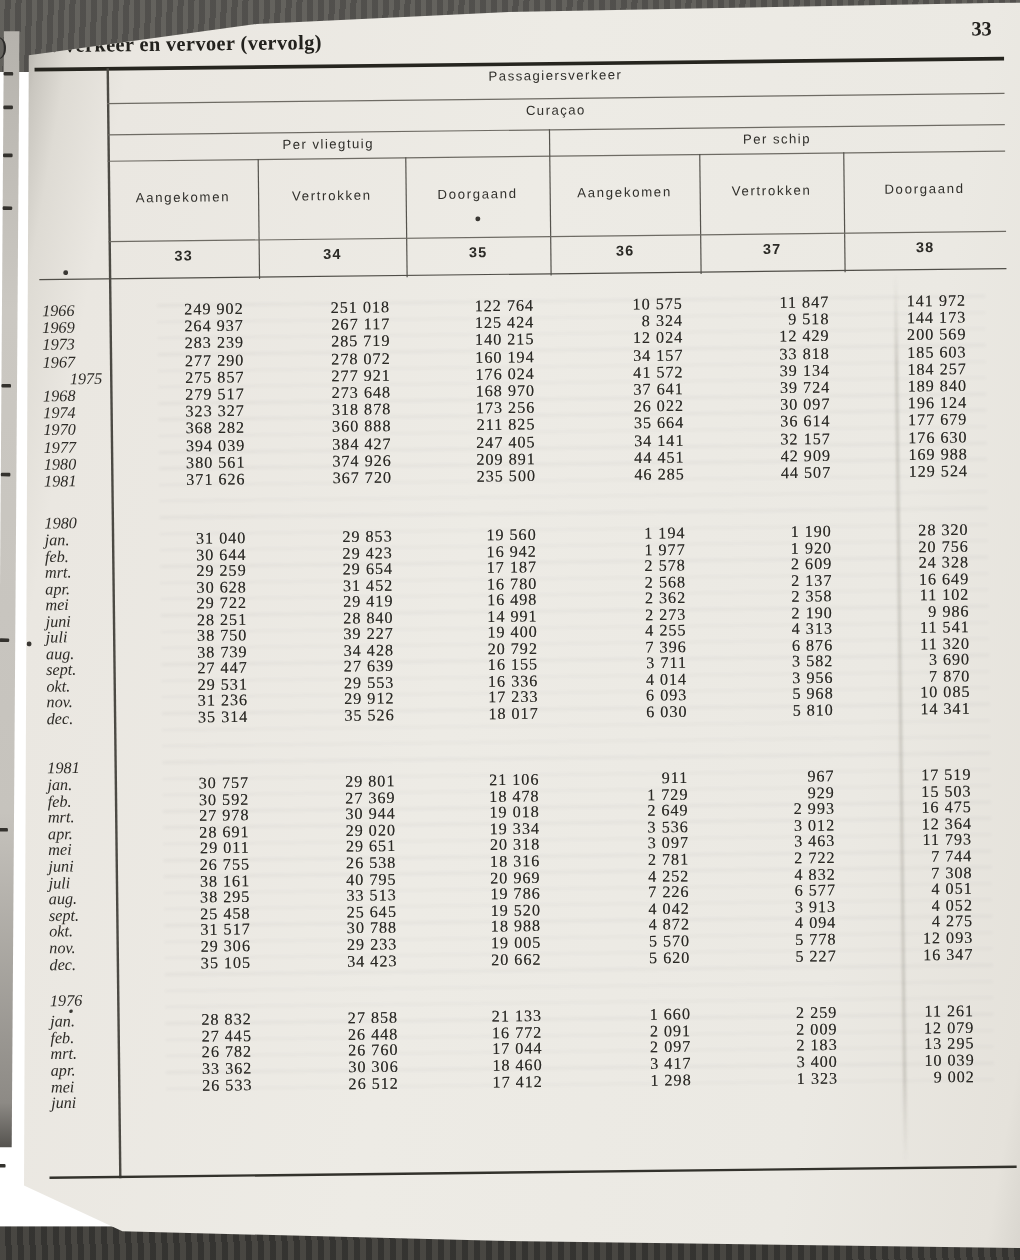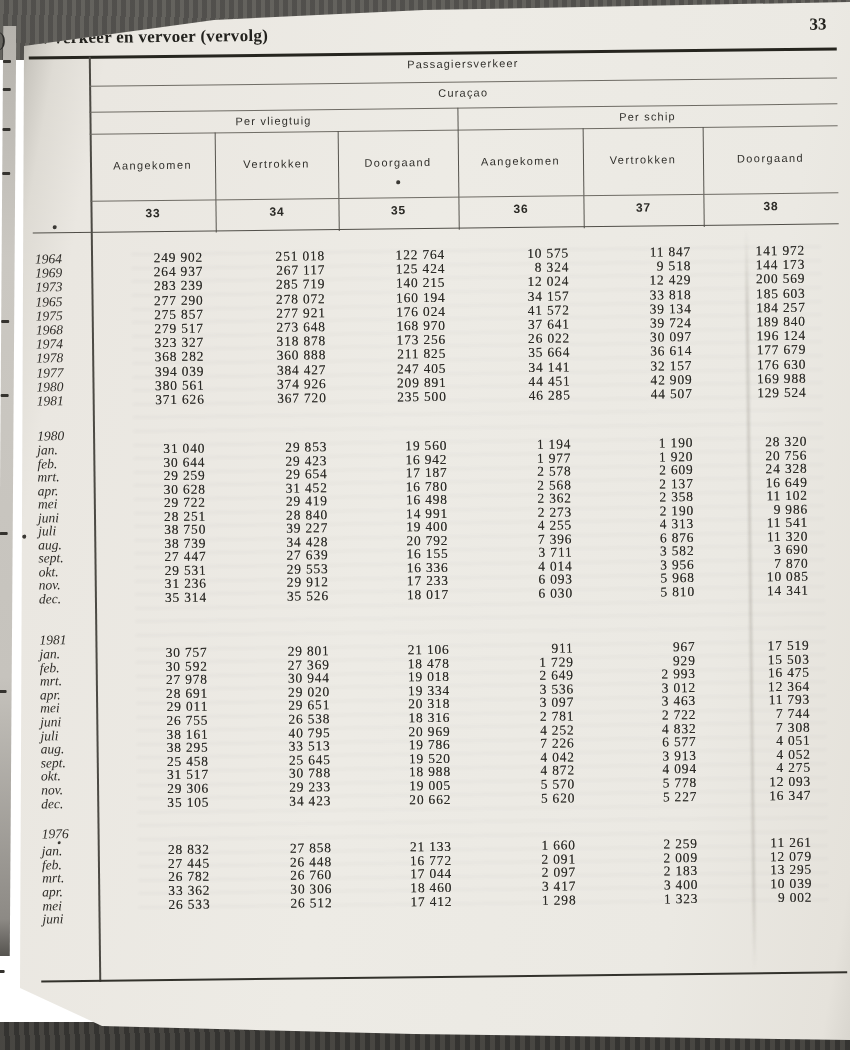--- a/index.html
+++ b/index.html
@@ -142,70 +142,70 @@
         <span class="col-num" style="left: 80.5px;">33</span>
         <span class="col-num" style="left: 204.5px;">34</span>
         <span class="col-num" style="left: 326px;">35</span>
         <span class="col-num" style="left: 448.5px;">36</span>
         <span class="col-num" style="left: 571px;">37</span>
         <span class="col-num" style="left: 698.5px;">38</span>
       </div>
     <div class="hline" style="left:22px; top:228px; width:806px; background:#504e48;"></div>
 
     <div id="rows">
-        <div class="row-label" style="top: 247px;">1964</div>
+        <div class="row-label" style="top: 247px;">1966</div>
         <span class="cell" style="top: 247px; left: 82px;">249 902</span>
         <span class="cell" style="top: 247px; left: 204px;">251 018</span>
         <span class="cell" style="top: 247px; left: 324px;">122 764</span>
         <span class="cell" style="top: 247px; left: 448px;">10 575</span>
         <span class="cell" style="top: 247px; left: 570px;">11 847</span>
         <span class="cell" style="top: 247px; left: 684px;">141 972</span>
         <div class="row-label" style="top: 261.2px;">1969</div>
         <span class="cell" style="top: 261.2px; left: 82px;">264 937</span>
         <span class="cell" style="top: 261.2px; left: 204px;">267 117</span>
         <span class="cell" style="top: 261.2px; left: 324px;">125 424</span>
         <span class="cell" style="top: 261.2px; left: 448px;">8 324</span>
         <span class="cell" style="top: 261.2px; left: 570px;">9 518</span>
         <span class="cell" style="top: 261.2px; left: 684px;">144 173</span>
         <div class="row-label" style="top: 275.4px;">1973</div>
         <span class="cell" style="top: 275.4px; left: 82px;">283 239</span>
         <span class="cell" style="top: 275.4px; left: 204px;">285 719</span>
         <span class="cell" style="top: 275.4px; left: 324px;">140 215</span>
         <span class="cell" style="top: 275.4px; left: 448px;">12 024</span>
         <span class="cell" style="top: 275.4px; left: 570px;">12 429</span>
         <span class="cell" style="top: 275.4px; left: 684px;">200 569</span>
-        <div class="row-label" style="top: 289.6px;">1965</div>
+        <div class="row-label" style="top: 289.6px;">1967</div>
         <span class="cell" style="top: 289.6px; left: 82px;">277 290</span>
         <span class="cell" style="top: 289.6px; left: 204px;">278 072</span>
         <span class="cell" style="top: 289.6px; left: 324px;">160 194</span>
         <span class="cell" style="top: 289.6px; left: 448px;">34 157</span>
         <span class="cell" style="top: 289.6px; left: 570px;">33 818</span>
         <span class="cell" style="top: 289.6px; left: 684px;">185 603</span>
-        <div class="row-label" style="top: 303.8px;">1975</div>
+        <div class="row-label" style="top: 303.8px; text-align: center;">1975</div>
         <span class="cell" style="top: 303.8px; left: 82px;">275 857</span>
         <span class="cell" style="top: 303.8px; left: 204px;">277 921</span>
         <span class="cell" style="top: 303.8px; left: 324px;">176 024</span>
         <span class="cell" style="top: 303.8px; left: 448px;">41 572</span>
         <span class="cell" style="top: 303.8px; left: 570px;">39 134</span>
         <span class="cell" style="top: 303.8px; left: 684px;">184 257</span>
         <div class="row-label" style="top: 318px;">1968</div>
         <span class="cell" style="top: 318px; left: 82px;">279 517</span>
         <span class="cell" style="top: 318px; left: 204px;">273 648</span>
         <span class="cell" style="top: 318px; left: 324px;">168 970</span>
         <span class="cell" style="top: 318px; left: 448px;">37 641</span>
         <span class="cell" style="top: 318px; left: 570px;">39 724</span>
         <span class="cell" style="top: 318px; left: 684px;">189 840</span>
         <div class="row-label" style="top: 332.2px;">1974</div>
         <span class="cell" style="top: 332.2px; left: 82px;">323 327</span>
         <span class="cell" style="top: 332.2px; left: 204px;">318 878</span>
         <span class="cell" style="top: 332.2px; left: 324px;">173 256</span>
         <span class="cell" style="top: 332.2px; left: 448px;">26 022</span>
         <span class="cell" style="top: 332.2px; left: 570px;">30 097</span>
         <span class="cell" style="top: 332.2px; left: 684px;">196 124</span>
-        <div class="row-label" style="top: 346.4px;">1978</div>
+        <div class="row-label" style="top: 346.4px;">1970</div>
         <span class="cell" style="top: 346.4px; left: 82px;">368 282</span>
         <span class="cell" style="top: 346.4px; left: 204px;">360 888</span>
         <span class="cell" style="top: 346.4px; left: 324px;">211 825</span>
         <span class="cell" style="top: 346.4px; left: 448px;">35 664</span>
         <span class="cell" style="top: 346.4px; left: 570px;">36 614</span>
         <span class="cell" style="top: 346.4px; left: 684px;">177 679</span>
         <div class="row-label" style="top: 360.6px;">1977</div>
         <span class="cell" style="top: 360.6px; left: 82px;">394 039</span>
         <span class="cell" style="top: 360.6px; left: 204px;">384 427</span>
         <span class="cell" style="top: 360.6px; left: 324px;">247 405</span>

